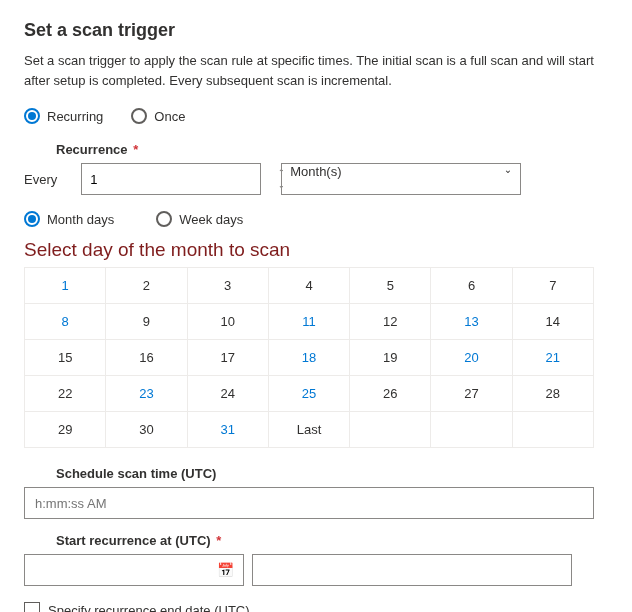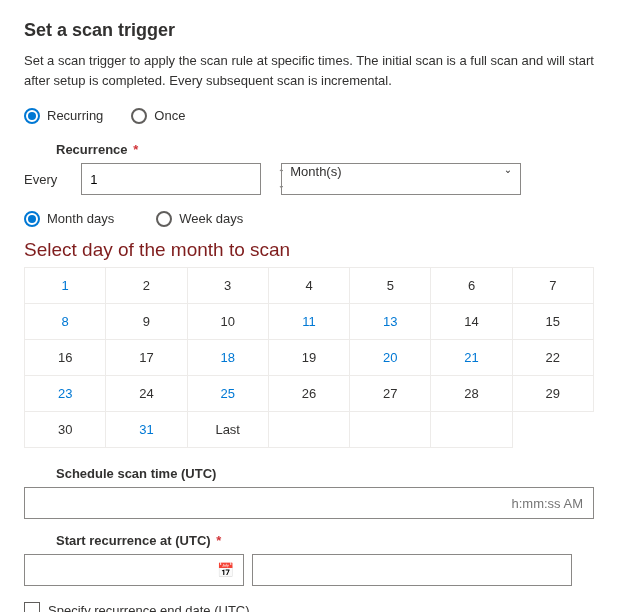--- a/index.html
+++ b/index.html
@@ -25,20 +25,21 @@
       line-height: 1.5;
     }
     .radio-group {
       display: flex;
       align-items: center;
       gap: 28px;
       margin-bottom: 18px;
     }
     .radio-item {
       display: flex;
+      align-items: center;
       gap: 7px;
       cursor: pointer;
     }
     .radio-circle {
       width: 16px;
       height: 16px;
       border-radius: 50%;
       border: 2px solid #0078d4;
       display: flex;
       align-items: center;
@@ -154,21 +155,20 @@
     }
     .time-input {
       width: 100%;
       max-width: 570px;
       height: 32px;
       border: 1px solid #8a8886;
       padding: 0 10px;
       font-size: 13px;
       color: #a19f9d;
       outline: none;
-      text-align: right;
     }
     .start-recurrence-row {
       display: flex;
       align-items: center;
       gap: 8px;
       margin-bottom: 14px;
     }
     .date-input-wrapper {
       display: flex;
       align-items: center;
@@ -288,20 +288,21 @@
     <div class="cal-cell">2</div>
     <div class="cal-cell">3</div>
     <div class="cal-cell">4</div>
     <div class="cal-cell">5</div>
     <div class="cal-cell">6</div>
     <div class="cal-cell">7</div>
     <div class="cal-cell highlighted">8</div>
     <div class="cal-cell">9</div>
     <div class="cal-cell">10</div>
     <div class="cal-cell highlighted">11</div>
+    <div class="cal-cell">12</div>
     <div class="cal-cell highlighted">13</div>
     <div class="cal-cell">14</div>
     <div class="cal-cell">15</div>
     <div class="cal-cell">16</div>
     <div class="cal-cell">17</div>
     <div class="cal-cell highlighted">18</div>
     <div class="cal-cell">19</div>
     <div class="cal-cell highlighted">20</div>
     <div class="cal-cell highlighted">21</div>
     <div class="cal-cell">22</div>

